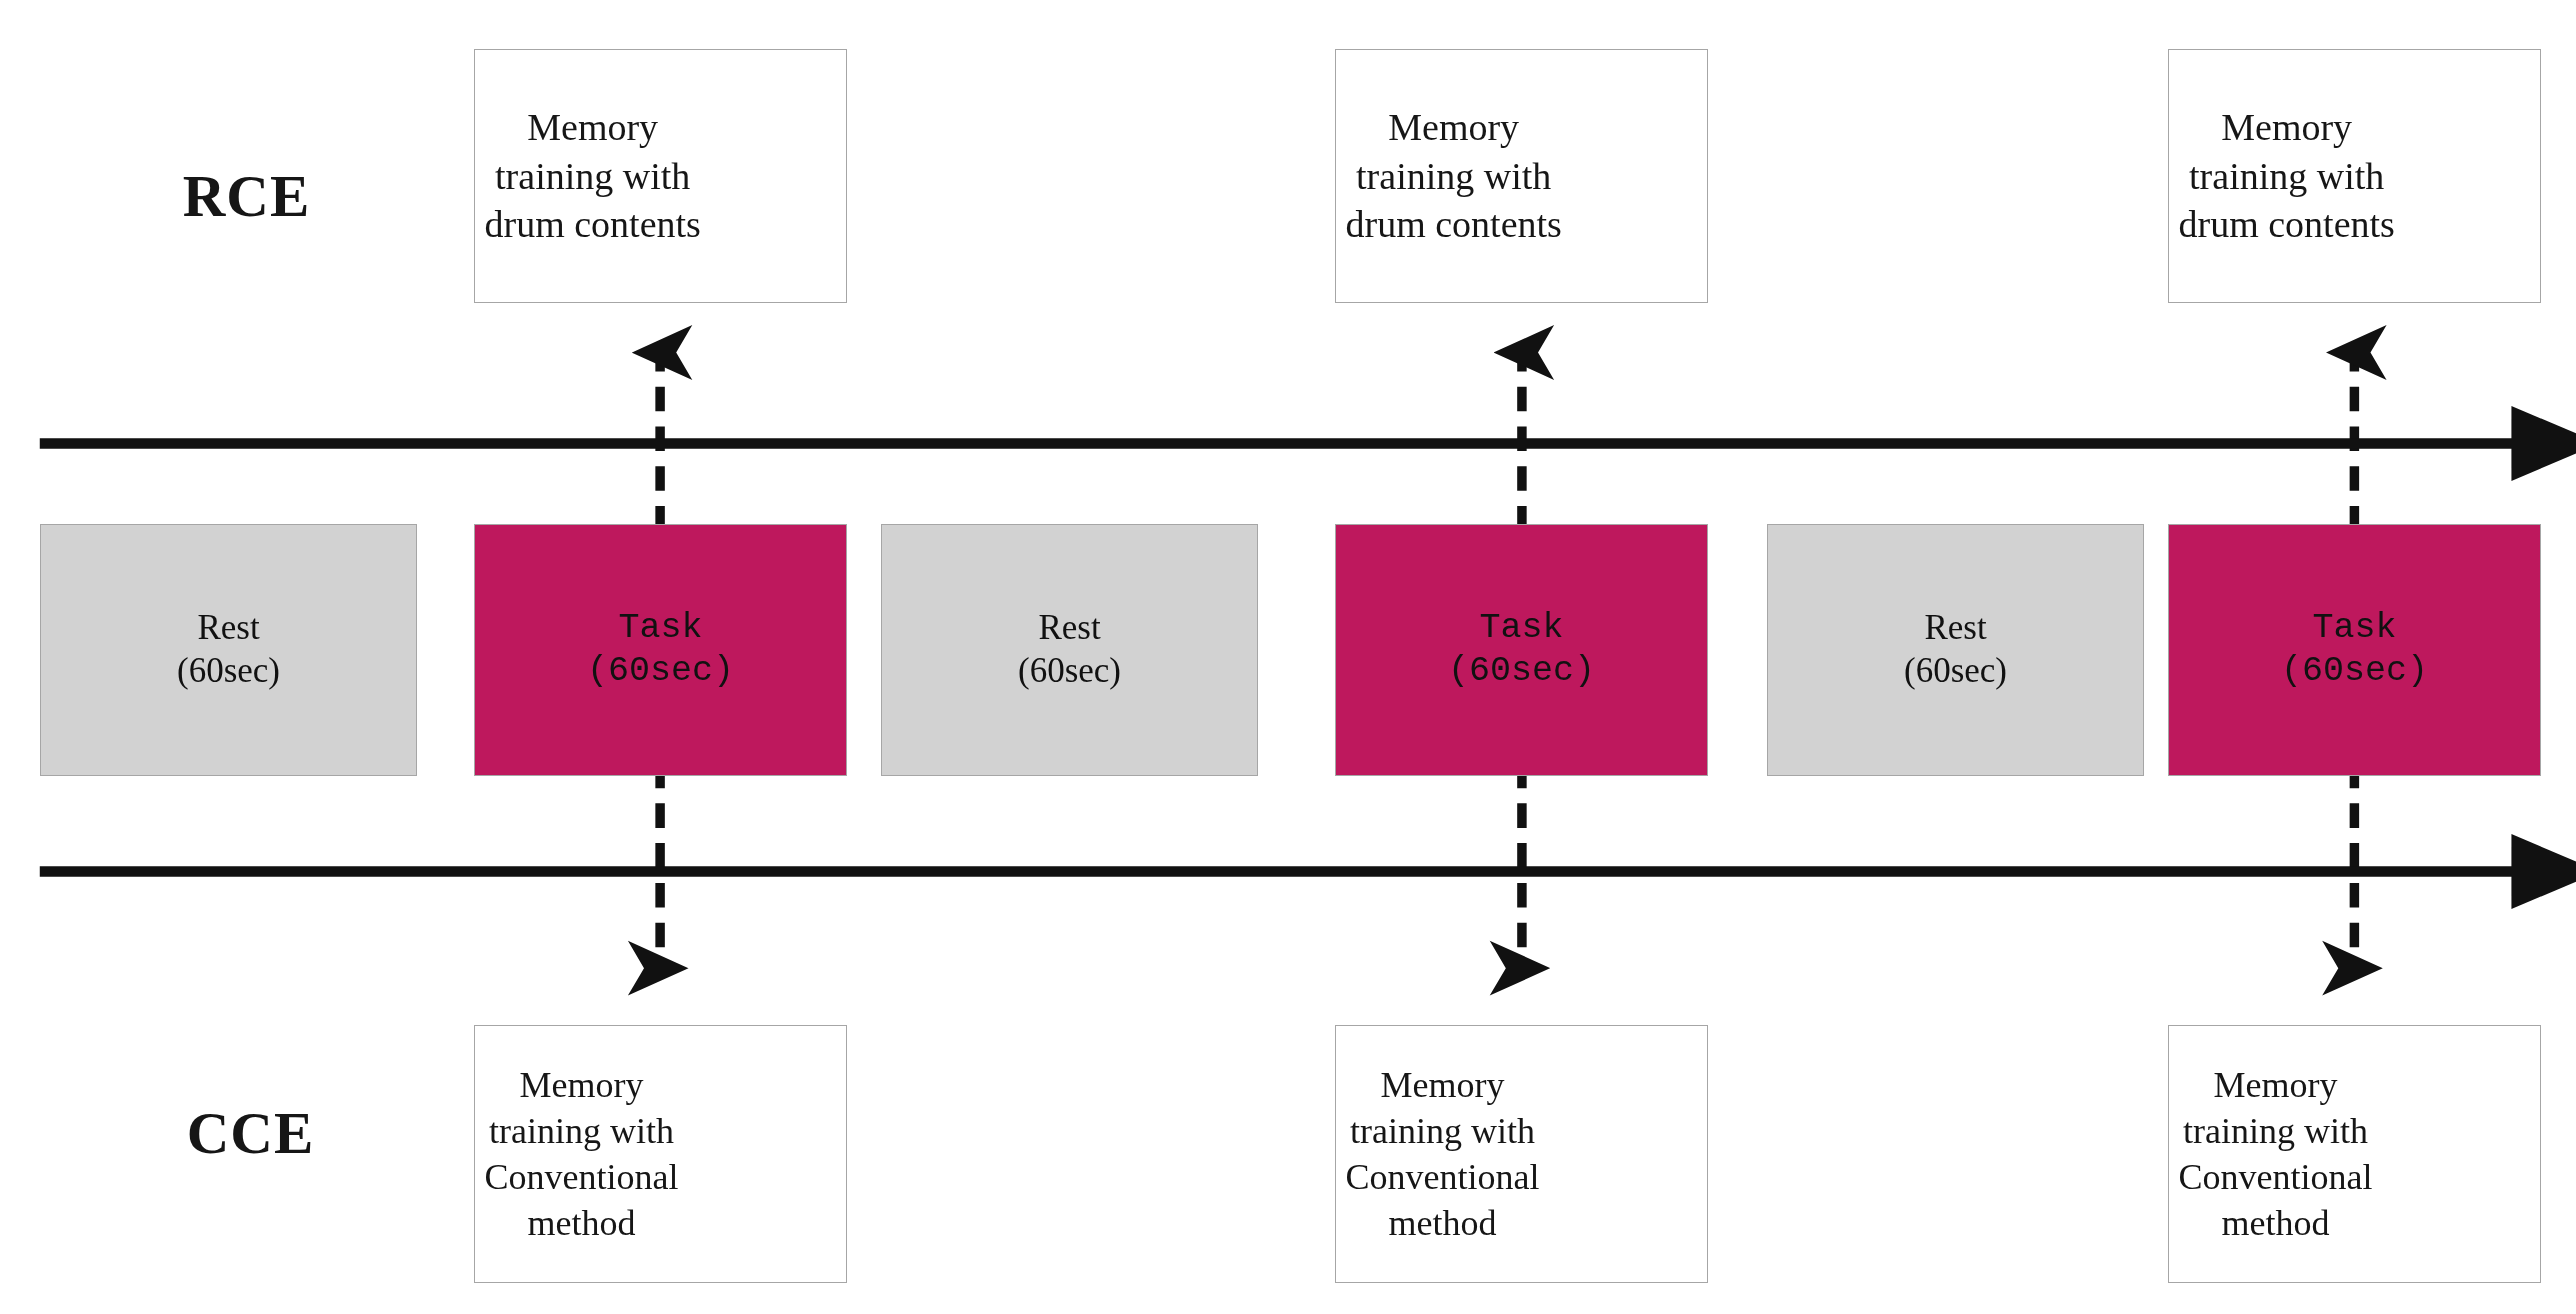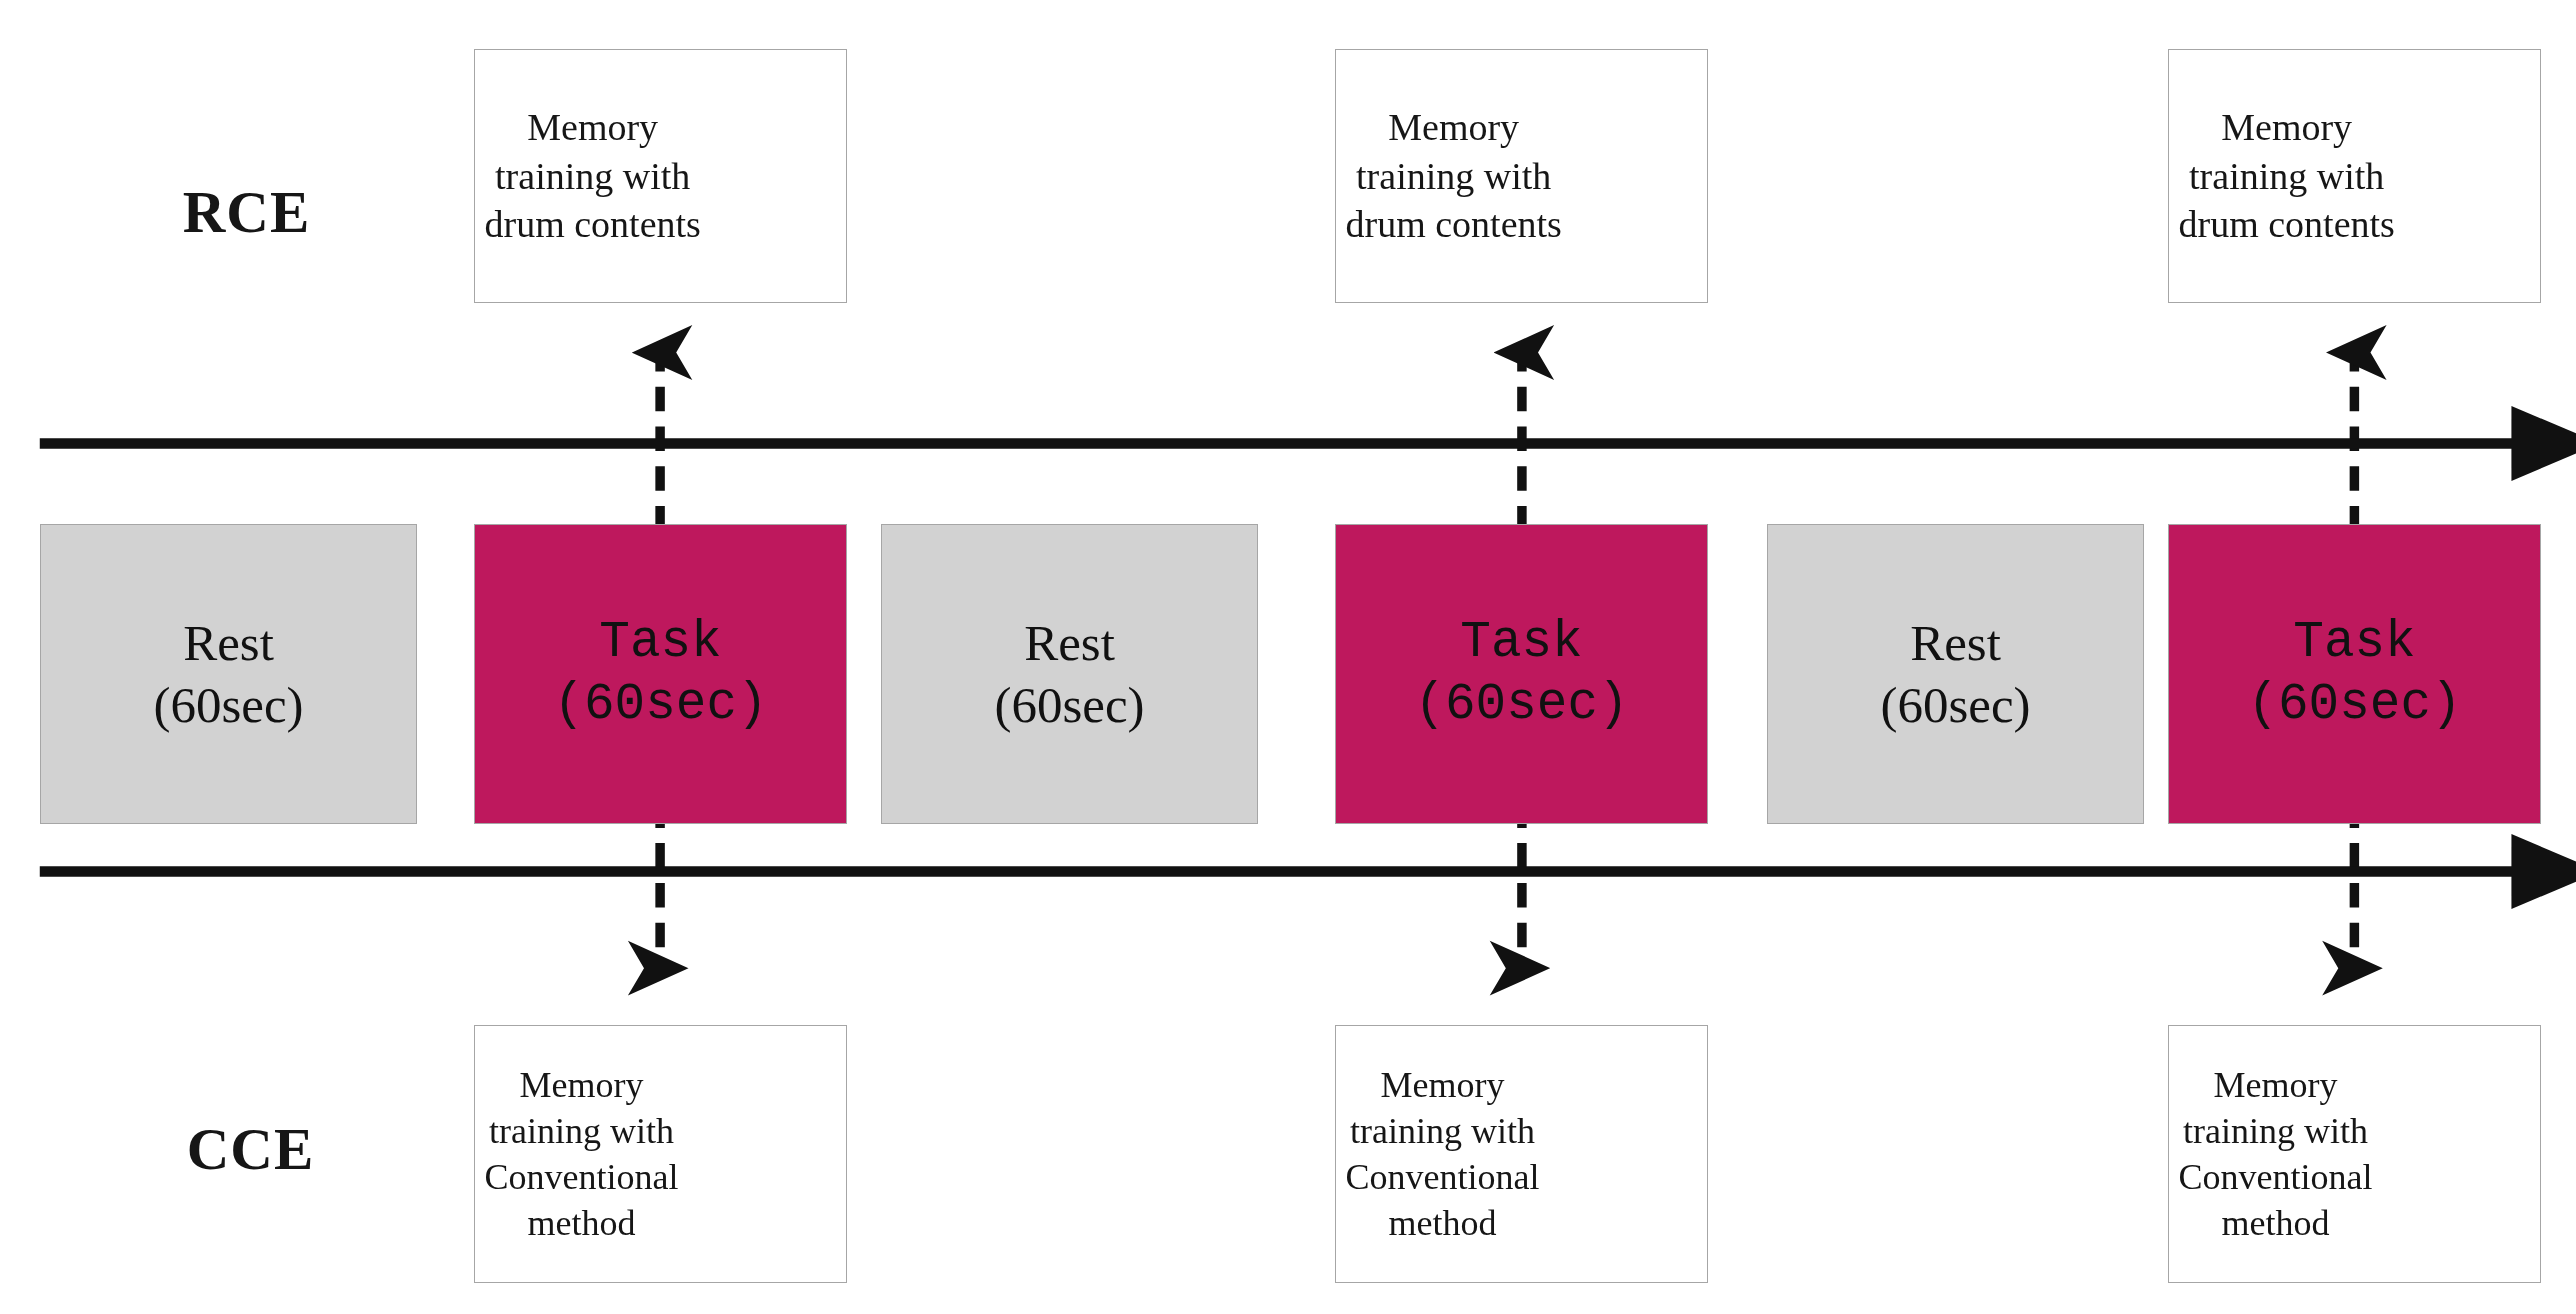--- a/index.html
+++ b/index.html
@@ -20,21 +20,20 @@
   .group-label {
     position: absolute;
     font-family: "Liberation Serif", "DejaVu Serif", serif;
     font-weight: bold;
     font-size: 59px;
     color: #161616;
     letter-spacing: 0.9px;
     text-align: center;
     width: 341px;
     line-height: 1;
-    margin-top: 16px;
   }
   #label-rce { left: 76px; top: 167px; }
   #label-cce { left: 80px; top: 1104px; }
 
   
   .training-box {
     position: absolute;
     box-sizing: border-box;
     border: 1.9px solid #a6a6a6;
     background: #ffffff;
@@ -52,24 +51,24 @@
   
   .interval-box {
     position: absolute;
     box-sizing: border-box;
     border: 1.9px solid #a6a6a6;
     display: flex;
     align-items: center;
     justify-content: center;
     text-align: center;
     color: #111111;
-    font-size: 51px;
+    font-size: 35px;
     line-height: 1.22;
     top: 524px;
-    height: 300px;
+    height: 252px;
   }
   .interval-box .txt { display: block; white-space: pre-line; }
   .interval-rest { background: #d2d2d2; }
   .interval-task { background: #be185d; font-family: Liberation Mono, monospace; }
 
   
   #wires {
     position: absolute;
     left: 0;
     top: 0;

